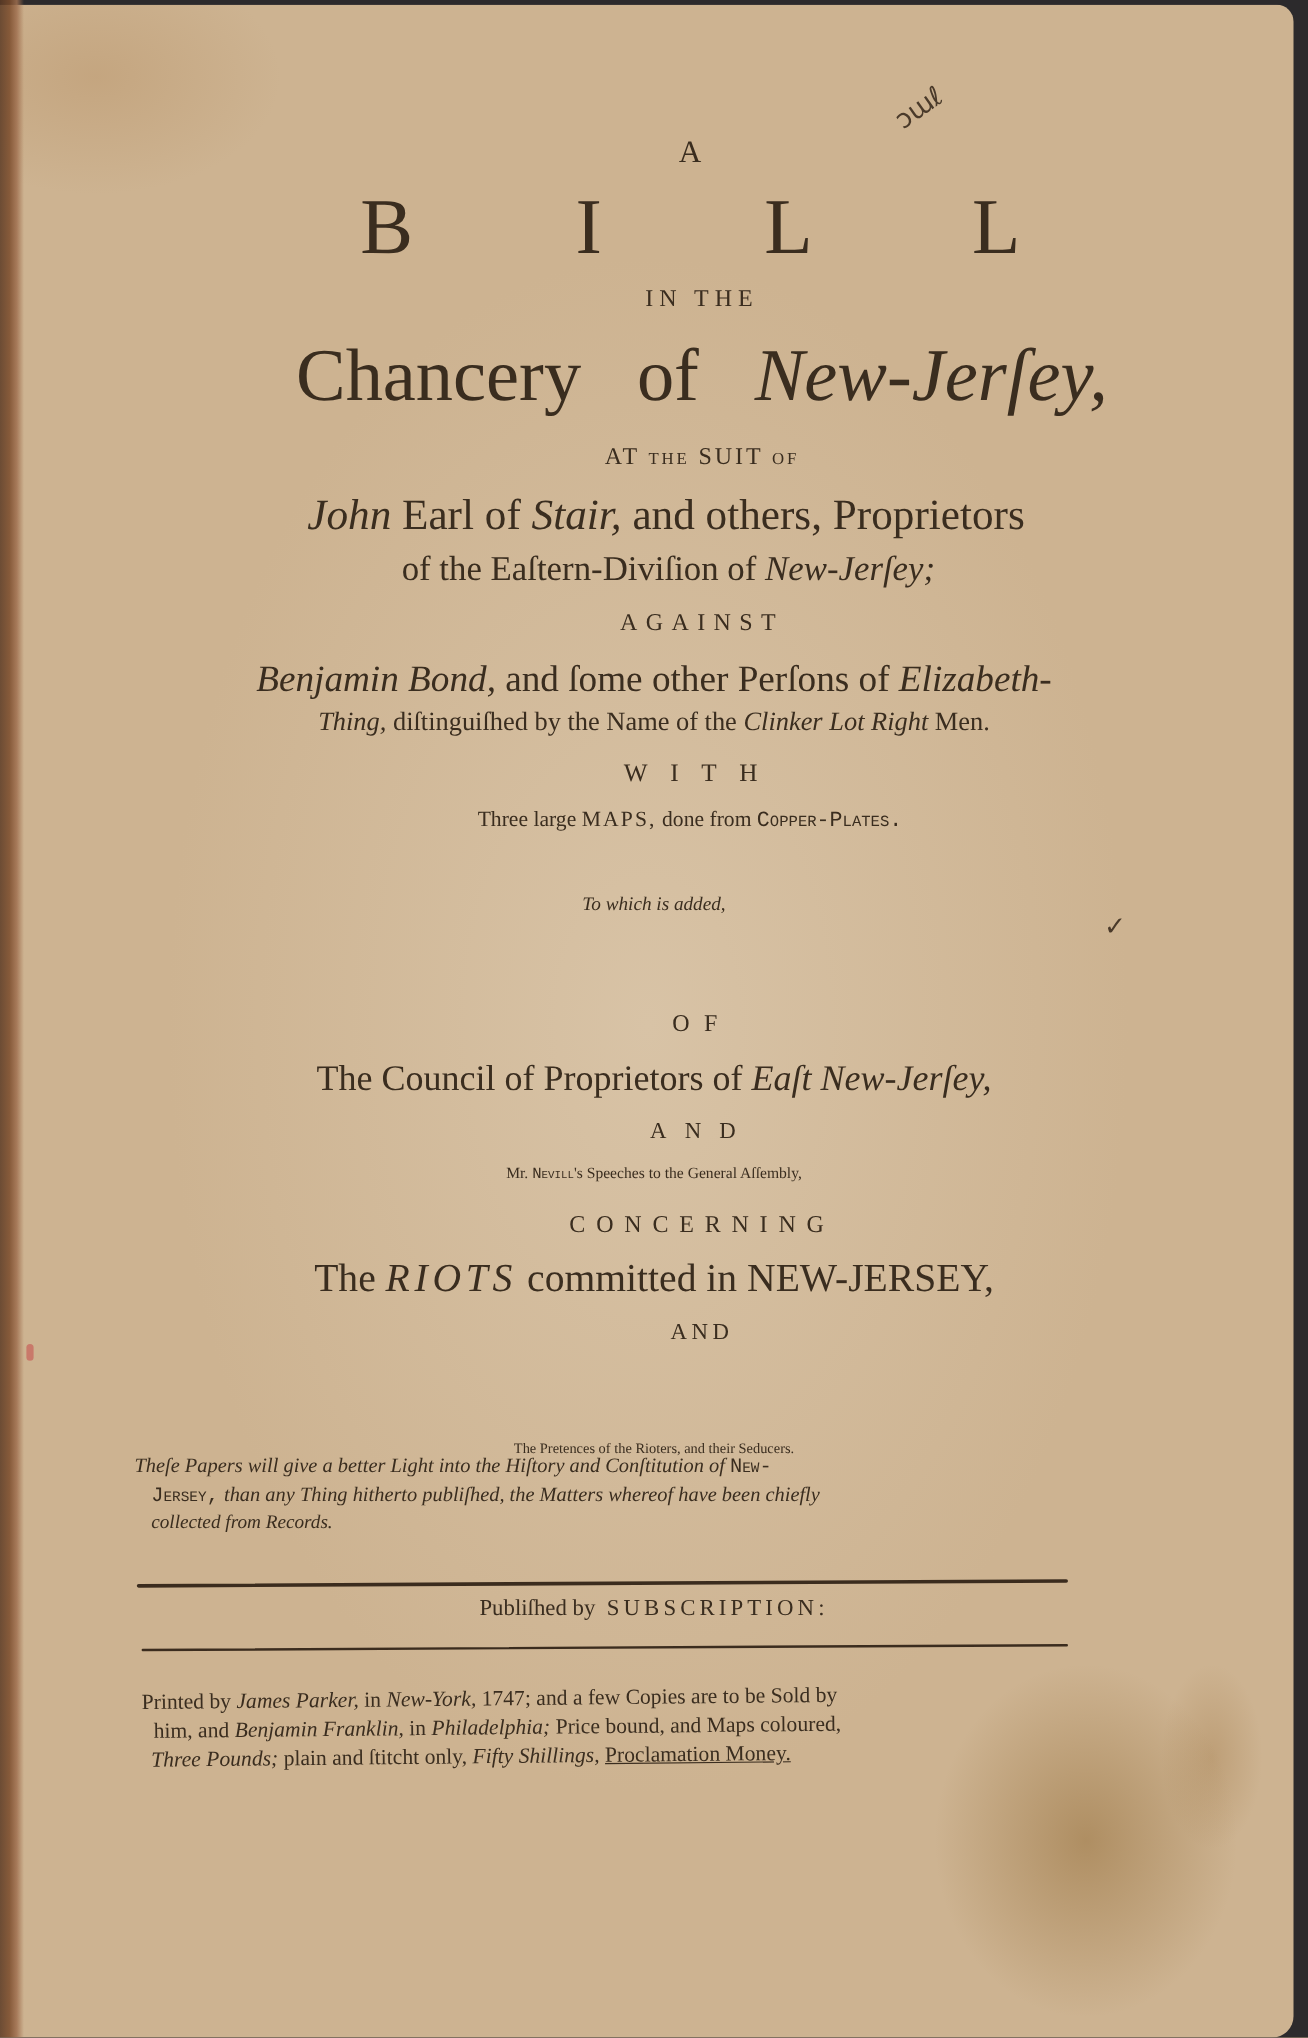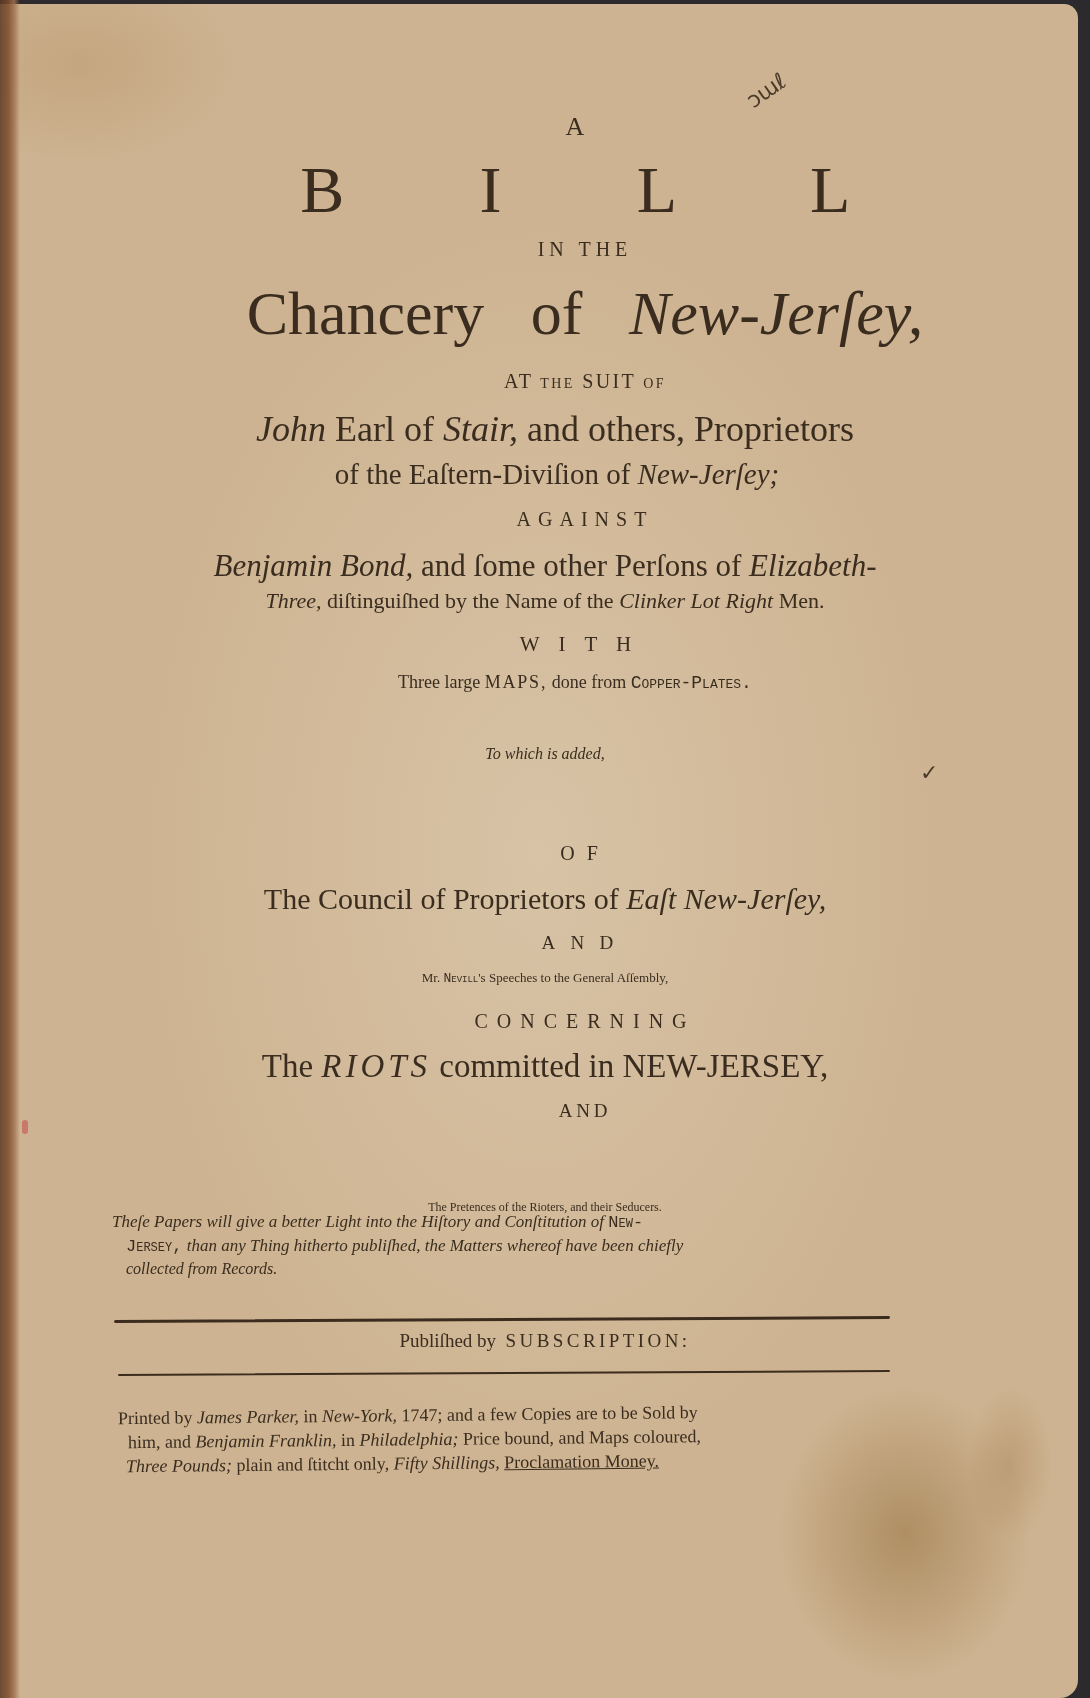--- a/index.html
+++ b/index.html
@@ -82,21 +82,21 @@
   </div>
 
   <div class="line" style="top:508px; font-size:20px; letter-spacing:0.35em; padding-left:40px;">AGAINST</div>
 
   <div class="line" style="top:548px; font-size:31px; padding-left:0px;">
     <span class="it">Benjamin Bond,</span>
     <span>and ſome other Perſons of</span>
     <span class="it">Elizabeth-</span>
   </div>
   <div class="line" style="top:588px; font-size:22px; padding-left:0px;">
-    <span class="it">Three,</span>
+    <span class="it">Thing,</span>
     <span>diſtinguiſhed by the Name of the</span>
     <span class="it">Clinker Lot Right</span>
     <span>Men.</span>
   </div>
 
   <div class="line" style="top:632px; font-size:21px; letter-spacing:0.9em; padding-left:40px;">WITH</div>
 
   <div class="line" style="top:672px; font-size:18px; padding-left:30px;">
     <span>Three large</span>
     <span style="letter-spacing:0.1em;">MAPS,</span>

